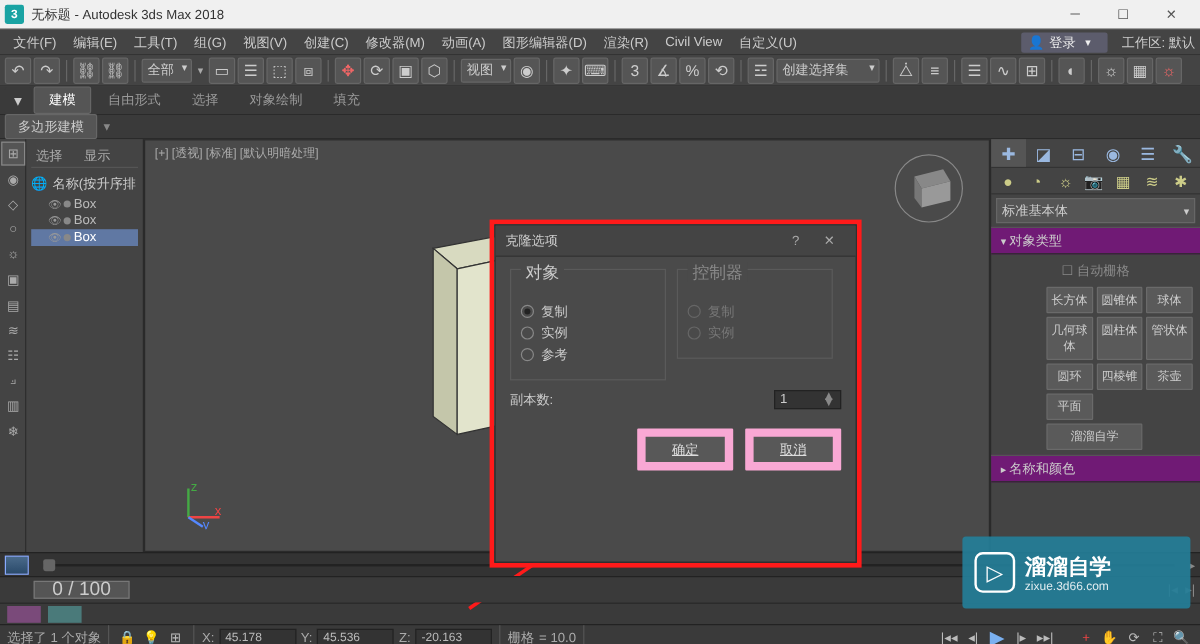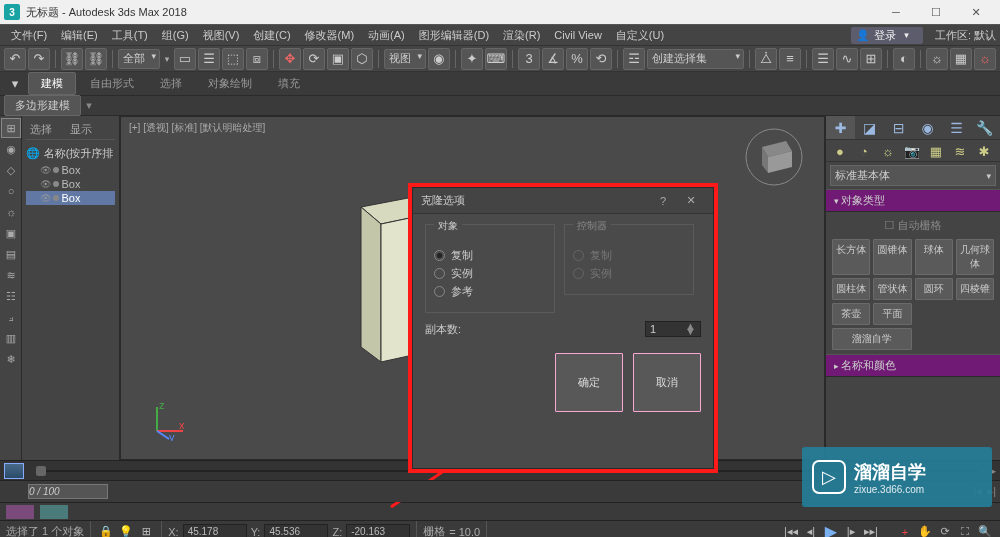--- a/index.html
+++ b/index.html
@@ -53,58 +53,58 @@
 .arrow-svg { position: absolute; left: 260px; top: 240px; width: 230px; height: 160px; pointer-events: none; }
 
 .dialog-border { position: absolute; left: 287px; top: 66px; width: 310px; height: 290px; border: 4px solid #ff1a1a; z-index: 10; }
 .dialog { position: absolute; left: 0; top: 0; right: 0; bottom: 0; background: #4a4a4a; border: 1px solid #2a2a2a; }
 .dialog .dlg-title { height: 26px; background: #444; display: flex; align-items: center; padding: 0 8px; color: #ccc; border-bottom: 1px solid #333; }
 .dialog .dlg-title .sp { flex: 1; }
 .dialog .dlg-close, .dialog .dlg-help { width: 28px; text-align: center; color: #aaa; }
 .dialog .dlg-body { padding: 10px 12px; }
 .dialog .groupbox { display: inline-block; vertical-align: top; width: 130px; border: 1px solid #5a5a5a; padding: 6px 8px 10px; position: relative; margin-right: 6px; }
 .dialog .groupbox.dis { color: #777; }
-.dialog .gb-title { position: relative; top: -12px; background: #4a4a4a; padding: 0 4px; font-size: 10px; color: #ccc; }
+.dialog .gb-title { position: relative; top: -12px; background: #4a4a4a; padding: 0 4px; font-size: 14px; color: #ccc; }
 .dialog .groupbox.dis .gb-title { color: #888; }
 .dialog .radio-row { display: flex; align-items: center; gap: 6px; margin: 3px 0; }
 .dialog .radio { width: 11px; height: 11px; border: 1px solid #888; border-radius: 50%; display: inline-flex; align-items: center; justify-content: center; }
 .dialog .radio.checked::after { content: ""; width: 5px; height: 5px; background: #222; border-radius: 50%; }
 .dialog .groupbox.dis .radio { border-color: #666; }
 .dialog .field-row { margin-top: 8px; display: flex; align-items: center; gap: 6px; }
 .dialog .spinner { background: #333; border: 1px solid #222; color: #ccc; padding: 1px 4px; width: 56px; display: flex; align-items: center; }
 .dialog .spinner .sp-btns { margin-left: auto; display: flex; flex-direction: column; line-height: 5px; font-size: 7px; color: #888; }
 .dialog .text-input { background: #333; border: 1px solid #222; color: #ddd; padding: 2px 4px; width: 246px; margin-top: 2px; }
 .dialog .dlg-buttons { display: flex; justify-content: flex-end; gap: 10px; padding: 6px 12px 10px; }
-.dialog .dlg-btn { background: #585858; border: 1px solid #f9a8d4; color: #ddd; padding: 21px 22px; border-radius: 1px; }
+.dialog .dlg-btn { background: #585858; border: 7px solid #f9a8d4; color: #ddd; padding: 3px 22px; border-radius: 1px; text-decoration: underline; }
 
 .right-panel { width: 175px; background: #444; border-left: 1px solid #2a2a2a; display: flex; flex-direction: column; }
 .rp-tabs { display: flex; height: 24px; border-bottom: 1px solid #333; }
 .rp-tab { flex: 1; display: flex; align-items: center; justify-content: center; color: #9ab8e0; font-size: 14px; }
 .rp-tab:first-child { background: #555; }
 .rp-subrow { display: flex; height: 22px; padding: 2px 4px; gap: 4px; border-bottom: 1px solid #333; }
 .rp-icon { width: 20px; height: 18px; display: flex; align-items: center; justify-content: center; color: #cc8; font-size: 13px; }
 .rp-select { background: #555; border: 1px solid #666; color: #ccc; padding: 2px 4px; margin: 3px 4px; display:flex; align-items:center;}
 .rp-select .sp { flex:1; }
 .rollout-head { background: #701a75; padding: 3px 8px; color: #ccc; border-top: 1px solid #555; border-bottom: 1px solid #2a2a2a; }
 .rollout-head::before { content: "▾ "; font-size: 9px; }
 .rollout-head.collapsed::before { content: "▸ "; }
 .rollout-body { padding: 4px 6px; }
 .auto-grid-row { text-align: center; color: #888; padding: 2px 0 6px; }
-.btn-grid { display: grid; grid-template-columns: 1fr 1fr 1fr 1fr; gap: 3px; }
+.btn-grid { display: grid; grid-template-columns: 1fr 1fr 1fr; gap: 3px; margin-left: 40px; }
 .btn-grid .gb { background: #5a5a5a; border: 1px solid #6a6a6a; color: #ccc; text-align: center; padding: 3px 0; border-radius: 1px; font-size: 10px; }
 .btn-grid .gb.wide { grid-column: 1 / 3; }
 
 .thumbnail-row { height: 20px; background: #333; display: flex; align-items: center; padding: 0 4px; gap: 4px; border-top: 1px solid #222; }
 .thumb { width: 20px; height: 16px; background: #222; border: 1px solid #555; }
 .thumb.sel { border: 1px solid #8af; background: linear-gradient(#4a6a8a,#2a4a6a);}
 .thumbnail-row .slider { flex:1; height:2px; background:#222; position:relative; margin:0 8px;}
 .thumbnail-row .slider::after { content:""; position:absolute; left:0; top:-4px; width:10px; height:10px; background:#666; border-radius:2px;}
 
 .timeline { height: 22px; background: #3a3a3a; display: flex; align-items: center; border-top: 1px solid #222; position:relative; }
-.timeline .scrub { position: absolute; left: 28px; top: 3px; width: 80px; height: 15px; background: #555; border: 1px solid #777; color: #ccc; font-size: 10px; line-height: 14px; font-style: italic; }
+.timeline .scrub { position: absolute; left: 28px; top: 3px; width: 80px; height: 15px; background: #555; border: 1px solid #777; color: #ccc; text-align: center; font-size: 16px; line-height: 14px; }
 .timeline .scroll-arrows { margin-left: auto; color:#888; padding:0 4px; font-size:9px; display:flex; gap:6px;}
 
 .bottom-bar1 { height: 18px; background: #3a3a3a; display: flex; align-items: center; padding: 0 6px; gap: 6px; border-top: 1px solid #222; }
 .bottom-bar1 .frame-thumb { width: 28px; height: 14px; background: #7a4a7a; }
 .bottom-bar1 .sp { flex: 1; }
 
 .status-bar { height: 22px; background: #3a3a3a; display: flex; align-items: center; border-top: 1px solid #222; }
 .status-bar .sec { padding: 0 6px; border-right: 1px solid #555; color: #aaa; display: flex; align-items: center; gap: 4px; height: 100%; }
 .status-bar .coord-box { background: #333; border: 1px solid #222; color: #bbb; padding: 1px 4px; width: 64px; font-size: 10px; }
 .status-bar .play-btn { width: 18px; height: 18px; display: flex; align-items: center; justify-content: center; color: #bbb; }
@@ -172,21 +172,21 @@
   <span class="tb-divider"></span>
   <span class="tb-btn">✦</span>
   <span class="tb-btn">⌨</span>
   <span class="tb-divider"></span>
   <span class="tb-btn">3</span>
   <span class="tb-btn">∡</span>
   <span class="tb-btn">%</span>
   <span class="tb-btn">⟲</span>
   <span class="tb-divider"></span>
   <span class="tb-btn">☲</span>
-  <span class="tb-select" style="width:97px;">创建选择集</span>
+  <span class="tb-select" style="width:86px;">创建选择集</span>
   <span class="tb-divider"></span>
   <span class="tb-btn">⧊</span>
   <span class="tb-btn">≡</span>
   <span class="tb-divider"></span>
   <span class="tb-btn">☰</span>
   <span class="tb-btn">∿</span>
   <span class="tb-btn">⊞</span>
   <span class="tb-divider"></span>
   <span class="tb-btn">◐</span>
   <span class="tb-divider"></span>

